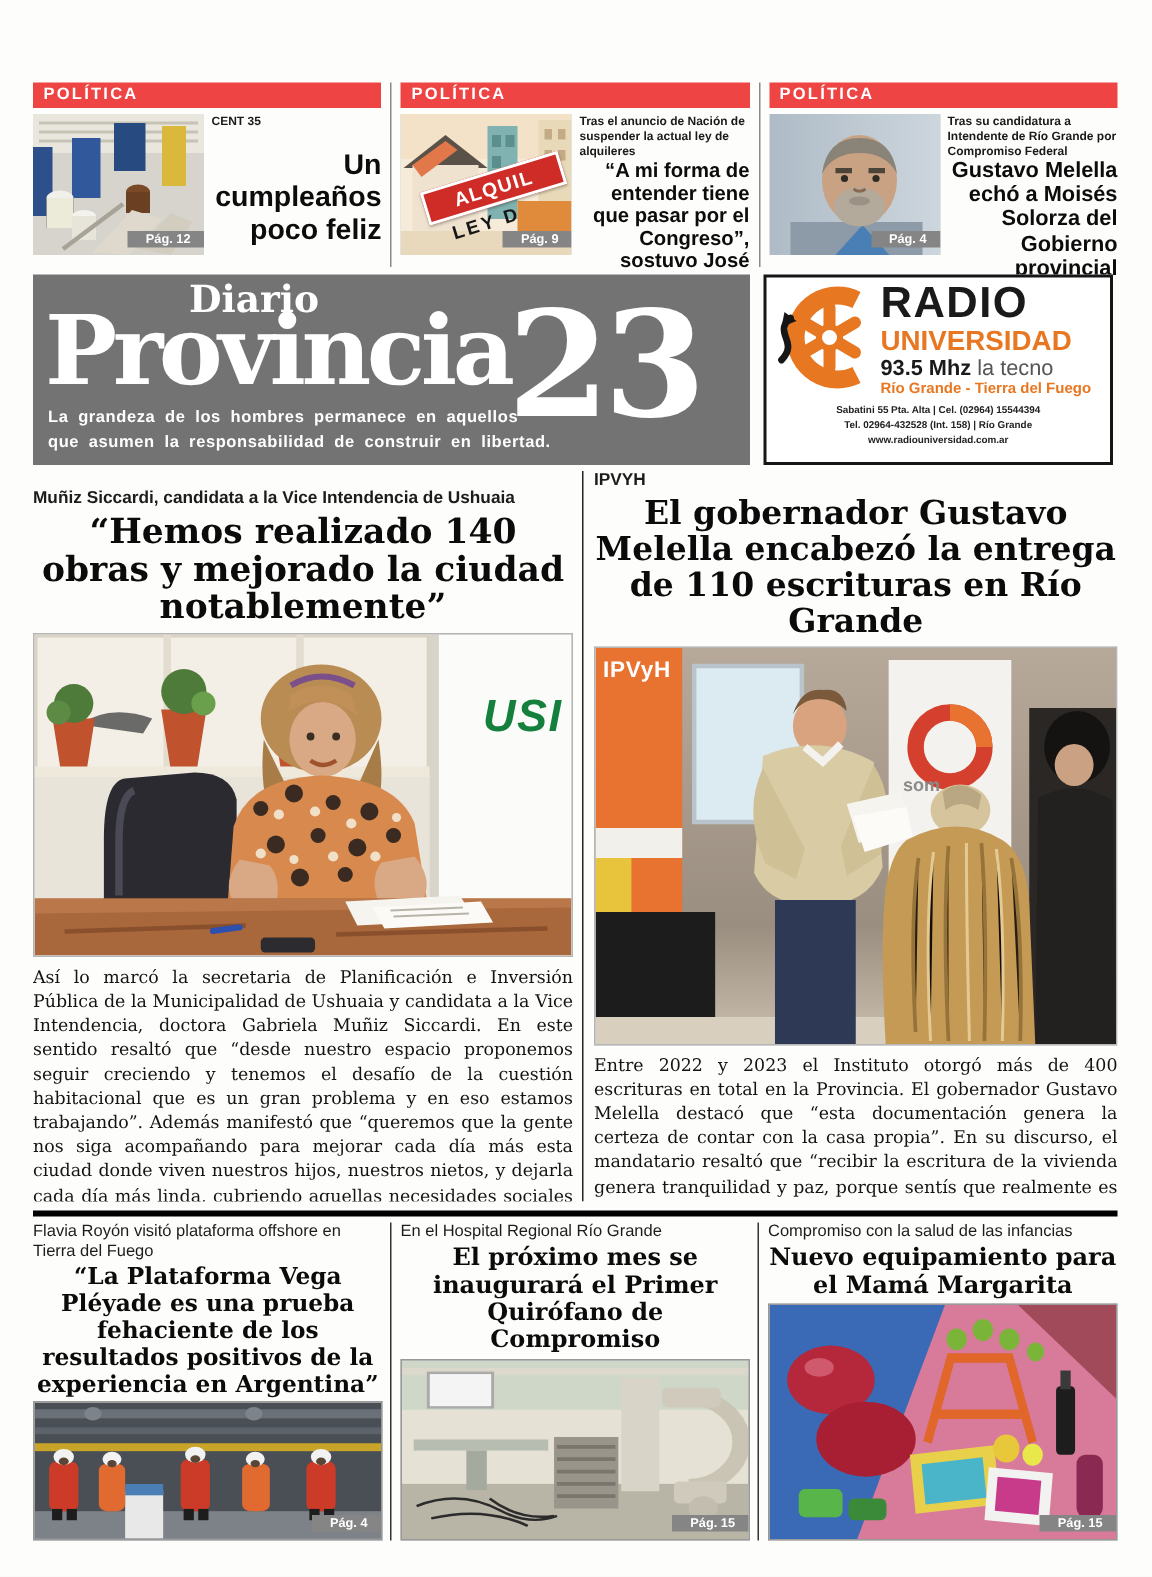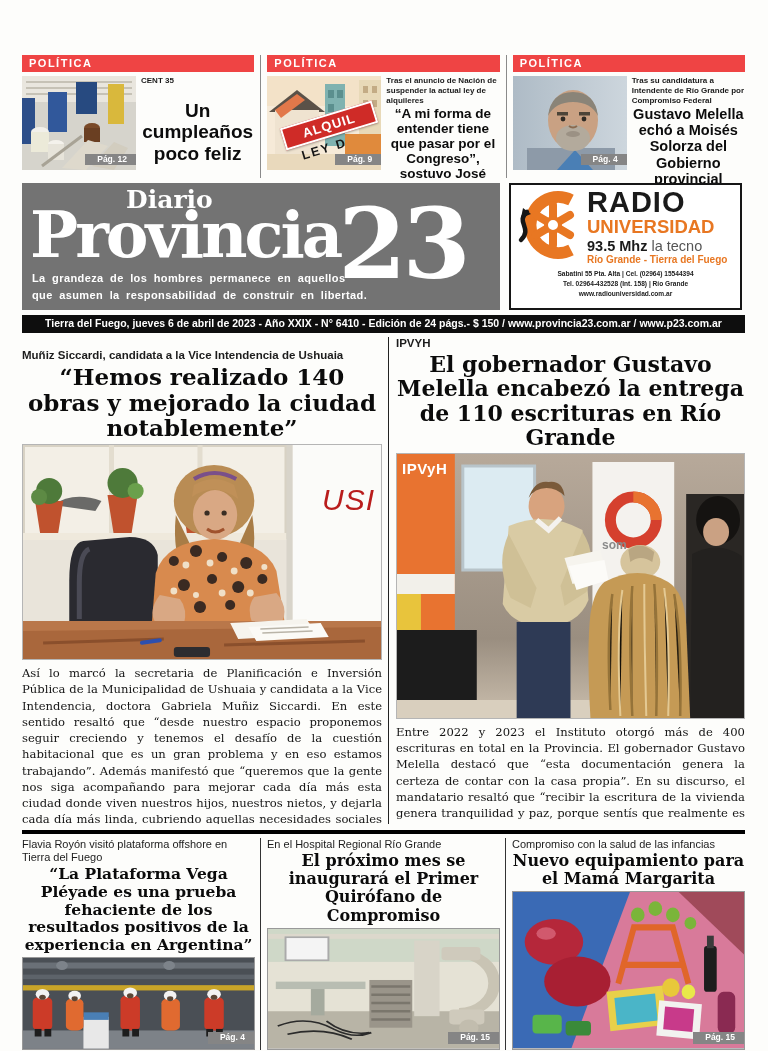--- a/index.html
+++ b/index.html
@@ -15,21 +15,21 @@
   .teaser-strip{display:flex;height:123px;}
   .teaser{width:233px;display:flex;flex-direction:column;}
   .teaser + .teaser{border-left:1px solid #8a8a8a;margin-left:6px;padding-left:6px;}
   .sec-bar{background:#ef4444;color:#fff;font-weight:bold;font-size:11px;
     letter-spacing:1.5px;padding:3px 0 3px 7px;line-height:1;}
   .teaser-body{display:flex;margin-top:4px;flex:1;gap:5px;}
   .tphoto{position:relative;width:114px;min-width:114px;height:94px;overflow:hidden;background:#ccc;}
   .tphoto svg{display:block;width:100%;height:100%;}
   .ttext{flex:1;display:flex;flex-direction:column;}
   .kicker-sm{font-size:8px;font-weight:bold;line-height:1.25;color:#1a1a1a;}
-  .thead{font-weight:bold;text-align:center;color:#0c0c0c;margin:auto 0;line-height:1.12;}
+  .thead{font-weight:bold;text-align:right;color:#0c0c0c;margin:auto 0;line-height:1.12;}
   .thead.big{font-size:19px;}
   .thead.mid{font-size:13.5px;}
   .pagelabel{position:absolute;right:0;bottom:5px;background:#858585;color:#fff;
     font-size:8.5px;font-weight:bold;padding:1px 9px 2px 12px;line-height:1;}
   .stamp{position:absolute;left:14px;top:38px;width:92px;transform:rotate(-17deg);
     background:#cf2b27;border:2px solid #fff;color:#fff;font-weight:bold;font-size:13px;
     text-align:center;letter-spacing:1px;padding:2px 0;box-shadow:0 1px 2px rgba(0,0,0,.3);}
   .stamp2{position:absolute;left:34px;top:66px;transform:rotate(-17deg);
     color:#161616;font-weight:bold;font-size:12.5px;letter-spacing:2px;}
 
@@ -69,21 +69,21 @@
   .headline{font-family:"DejaVu Serif",serif;font-weight:bold;text-align:center;
     color:#0b0b0b;line-height:1.1;margin-top:2px;}
   .col-l .headline{font-size:23px;}
   .col-r .headline{font-size:22px;}
   .mphoto{position:relative;margin-top:4px;border:1px solid #b5b5b5;overflow:hidden;background:#ddd;}
   .mphoto svg{display:block;width:100%;height:100%;}
   .col-l .mphoto{height:214px;}
   .col-r .mphoto{height:264px;}
   .body-text{font-family:"DejaVu Serif",serif;font-size:11.6px;line-height:1.4;
     text-align:justify;color:#141414;margin-top:5px;}
-  .usi-label{position:absolute;right:6px;top:38px;color:#b91c1c;font-weight:normal;
+  .usi-label{position:absolute;right:6px;top:38px;color:#15803d;font-weight:bold;
     font-size:30px;letter-spacing:1px;font-style:italic;}
   .ipv-label{position:absolute;left:5px;top:6px;color:#fff;font-weight:bold;font-size:15px;
     letter-spacing:.5px;}
   .som-label{position:absolute;left:205px;top:84px;color:#8a8a8a;font-weight:bold;font-size:12px;}
 
   
   .bottom{display:flex;border-top:4px solid #000;margin-top:6px;padding-top:4px;height:212px;}
   .bcol{width:237px;display:flex;flex-direction:column;}
   .bcol + .bcol{border-left:1px solid #333;margin-left:5px;padding-left:6px;}
   .bhead{font-family:"DejaVu Serif",serif;font-weight:bold;text-align:center;
@@ -238,21 +238,20 @@
         </div>
       </div>
       <div class="ad-addr">
         <div>Sabatini 55 Pta. Alta | Cel. (02964) 15544394</div>
         <div>Tel. 02964-432528 (Int. 158) | Río Grande</div>
         <div>www.radiouniversidad.com.ar</div>
       </div>
     </div>
   </div>
 
-  <div class="datebar">Tierra del Fuego, jueves 6 de abril de 2023 - Año XXIX - N° 6410 - Edición de 24 págs.- $ 150 / www.provincia23.com.ar / www.p23.com.ar</div>
 
   <div class="main">
 
     <div class="col-l">
       <div class="kicker">Muñiz Siccardi, candidata a la Vice Intendencia de Ushuaia</div>
       <div class="headline">“Hemos realizado 140 obras y mejorado la ciudad notablemente”</div>
       <div class="mphoto">
         <svg viewBox="0 0 356 214" preserveAspectRatio="none">
           <rect width="356" height="214" fill="#e9e4da"></rect>
           <rect x="0" y="0" width="262" height="92" fill="#f3efe6"></rect>

